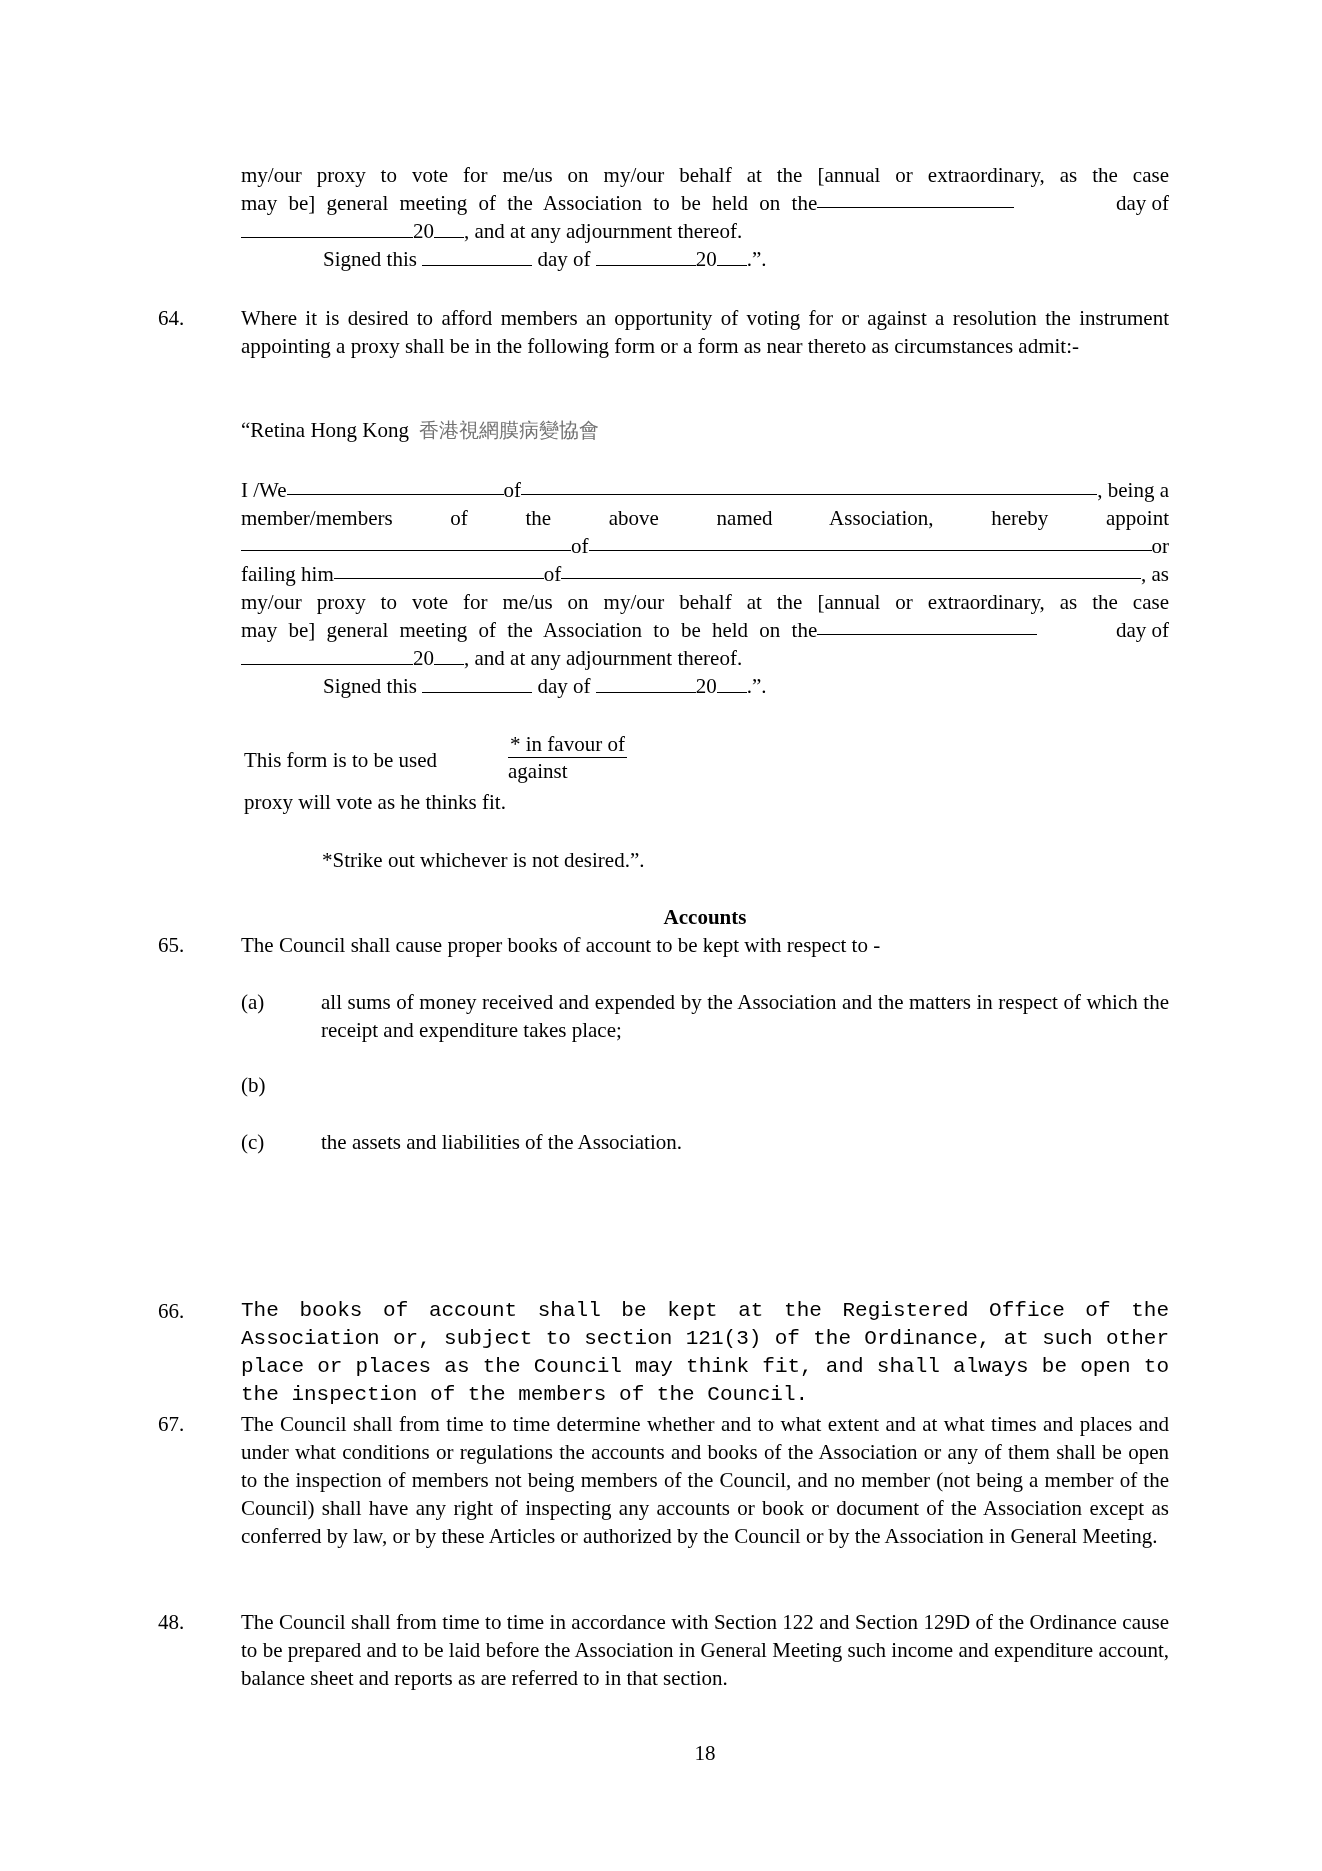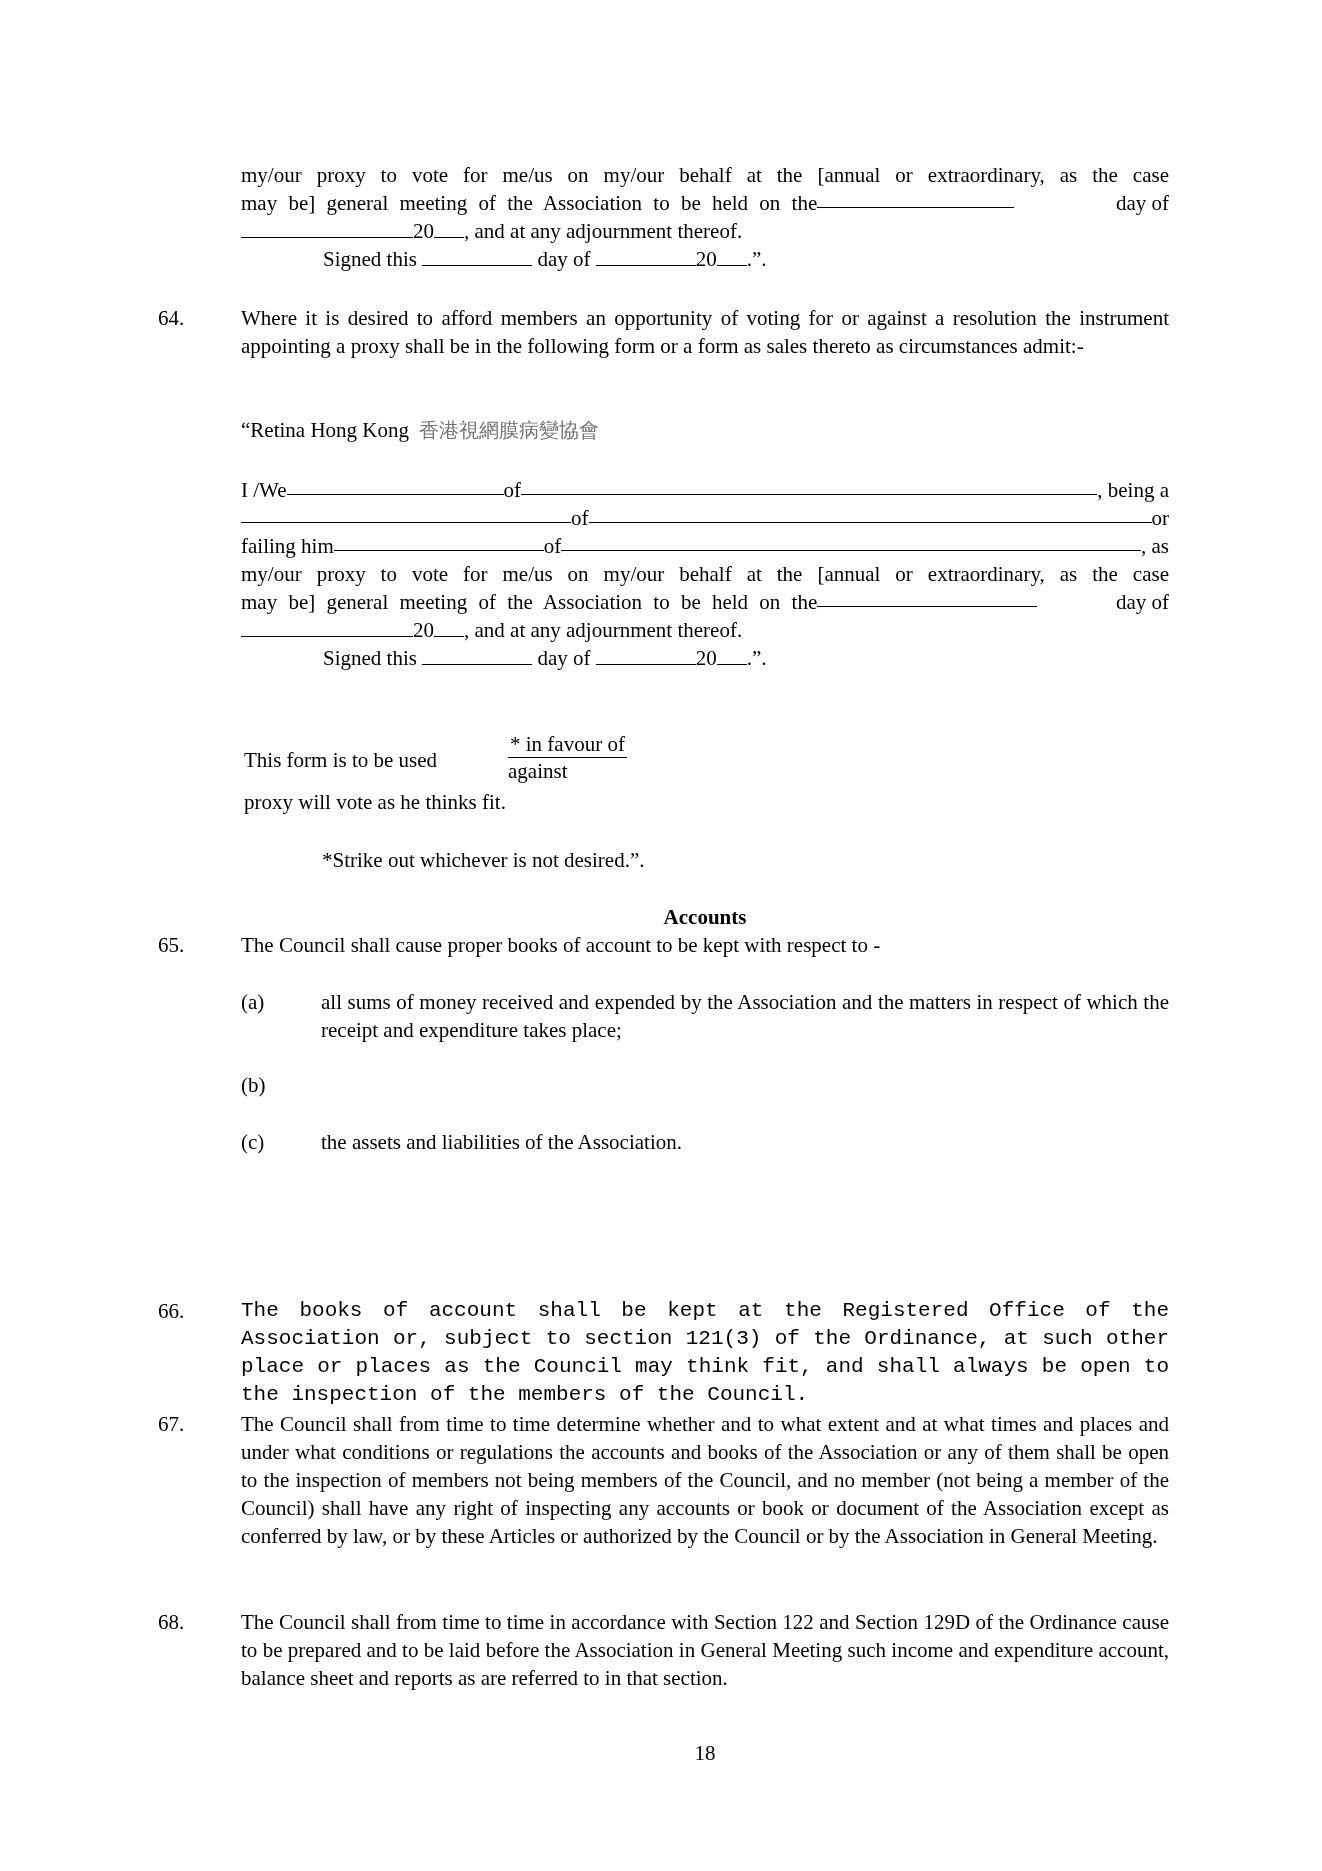--- a/index.html
+++ b/index.html
@@ -42,34 +42,35 @@
     </div>
     <div class="line indent1">
       <span>Signed this</span>
       <span class="u" style="width:110px;"></span>
       <span>day of</span>
       <span class="u" style="width:100px;"></span><span>20</span><span class="u" style="width:30px;"></span><span>.”.</span>
     </div>
   </div>
 
   <div class="num blk" style="top:304px;">64.</div>
-  <div class="blk body-col just" style="top:304px;">Where it is desired to afford members an opportunity of voting for or against a resolution the instrument appointing a proxy shall be in the following form or a form as sales thereto as circumstances admit:-</div>
+  <div class="blk body-col just" style="top:304px;">Where it is desired to afford members an opportunity of voting for or against a resolution the instrument appointing a proxy shall be in the following form or a form as near thereto as circumstances admit:-</div>
 
   <div class="blk body-col" style="top:416px;">
     <span>“Retina Hong Kong</span><span class="chinese">香港視網膜病變協會</span>
   </div>
 
   <div class="blk body-col" style="top:476px;">
     <div class="line" style="display:flex;">
       <span>I /We</span>
       <span class="u" style="width:217px;"></span>
       <span>of</span>
       <span class="u" style="flex:1;"></span>
       <span style="white-space:pre;">, being a</span>
     </div>
+    <div class="line justall"><span>member/members of the above named Association, hereby appoint</span></div>
     <div class="line" style="display:flex;">
       <span class="u" style="width:330px;"></span>
       <span>of</span>
       <span class="u" style="flex:1;"></span>
       <span>or</span>
     </div>
     <div class="line" style="display:flex;">
       <span>failing him</span>
       <span class="u" style="width:210px;"></span>
       <span>of</span>
@@ -115,18 +116,18 @@
   <div class="sub-label blk" style="top:1128px;">(c)</div>
   <div class="sub-text blk" style="top:1128px;">the assets and liabilities of the Association.</div>
 
 
   <div class="num blk" style="top:1297px;">66.</div>
   <div class="blk body-col just" style="top:1297px;font-family:Liberation Mono, monospace;">The books of account shall be kept at the Registered Office of the Association or, subject to section 121(3) of the Ordinance, at such other place or places as the Council may think fit, and shall always be open to the inspection of the members of the Council.</div>
 
   <div class="num blk" style="top:1410px;">67.</div>
   <div class="blk body-col just" style="top:1410px;">The Council shall from time to time determine whether and to what extent and at what times and places and under what conditions or regulations the accounts and books of the Association or any of them shall be open to the inspection of members not being members of the Council, and no member (not being a member of the Council) shall have any right of inspecting any accounts or book or document of the Association except as conferred by law, or by these Articles or authorized by the Council or by the Association in General Meeting.</div>
 
-  <div class="num blk" style="top:1608px;">68.</div>
+  <div class="num blk" style="top:1608px;">48.</div>
   <div class="blk body-col just" style="top:1608px;">The Council shall from time to time in accordance with Section 122 and Section 129D of the Ordinance cause to be prepared and to be laid before the Association in General Meeting such income and expenditure account, balance sheet and reports as are referred to in that section.</div>
 
   <div class="pagenum blk" style="top:1739px;">18</div>
 
 </div>
 
 </body></html>

